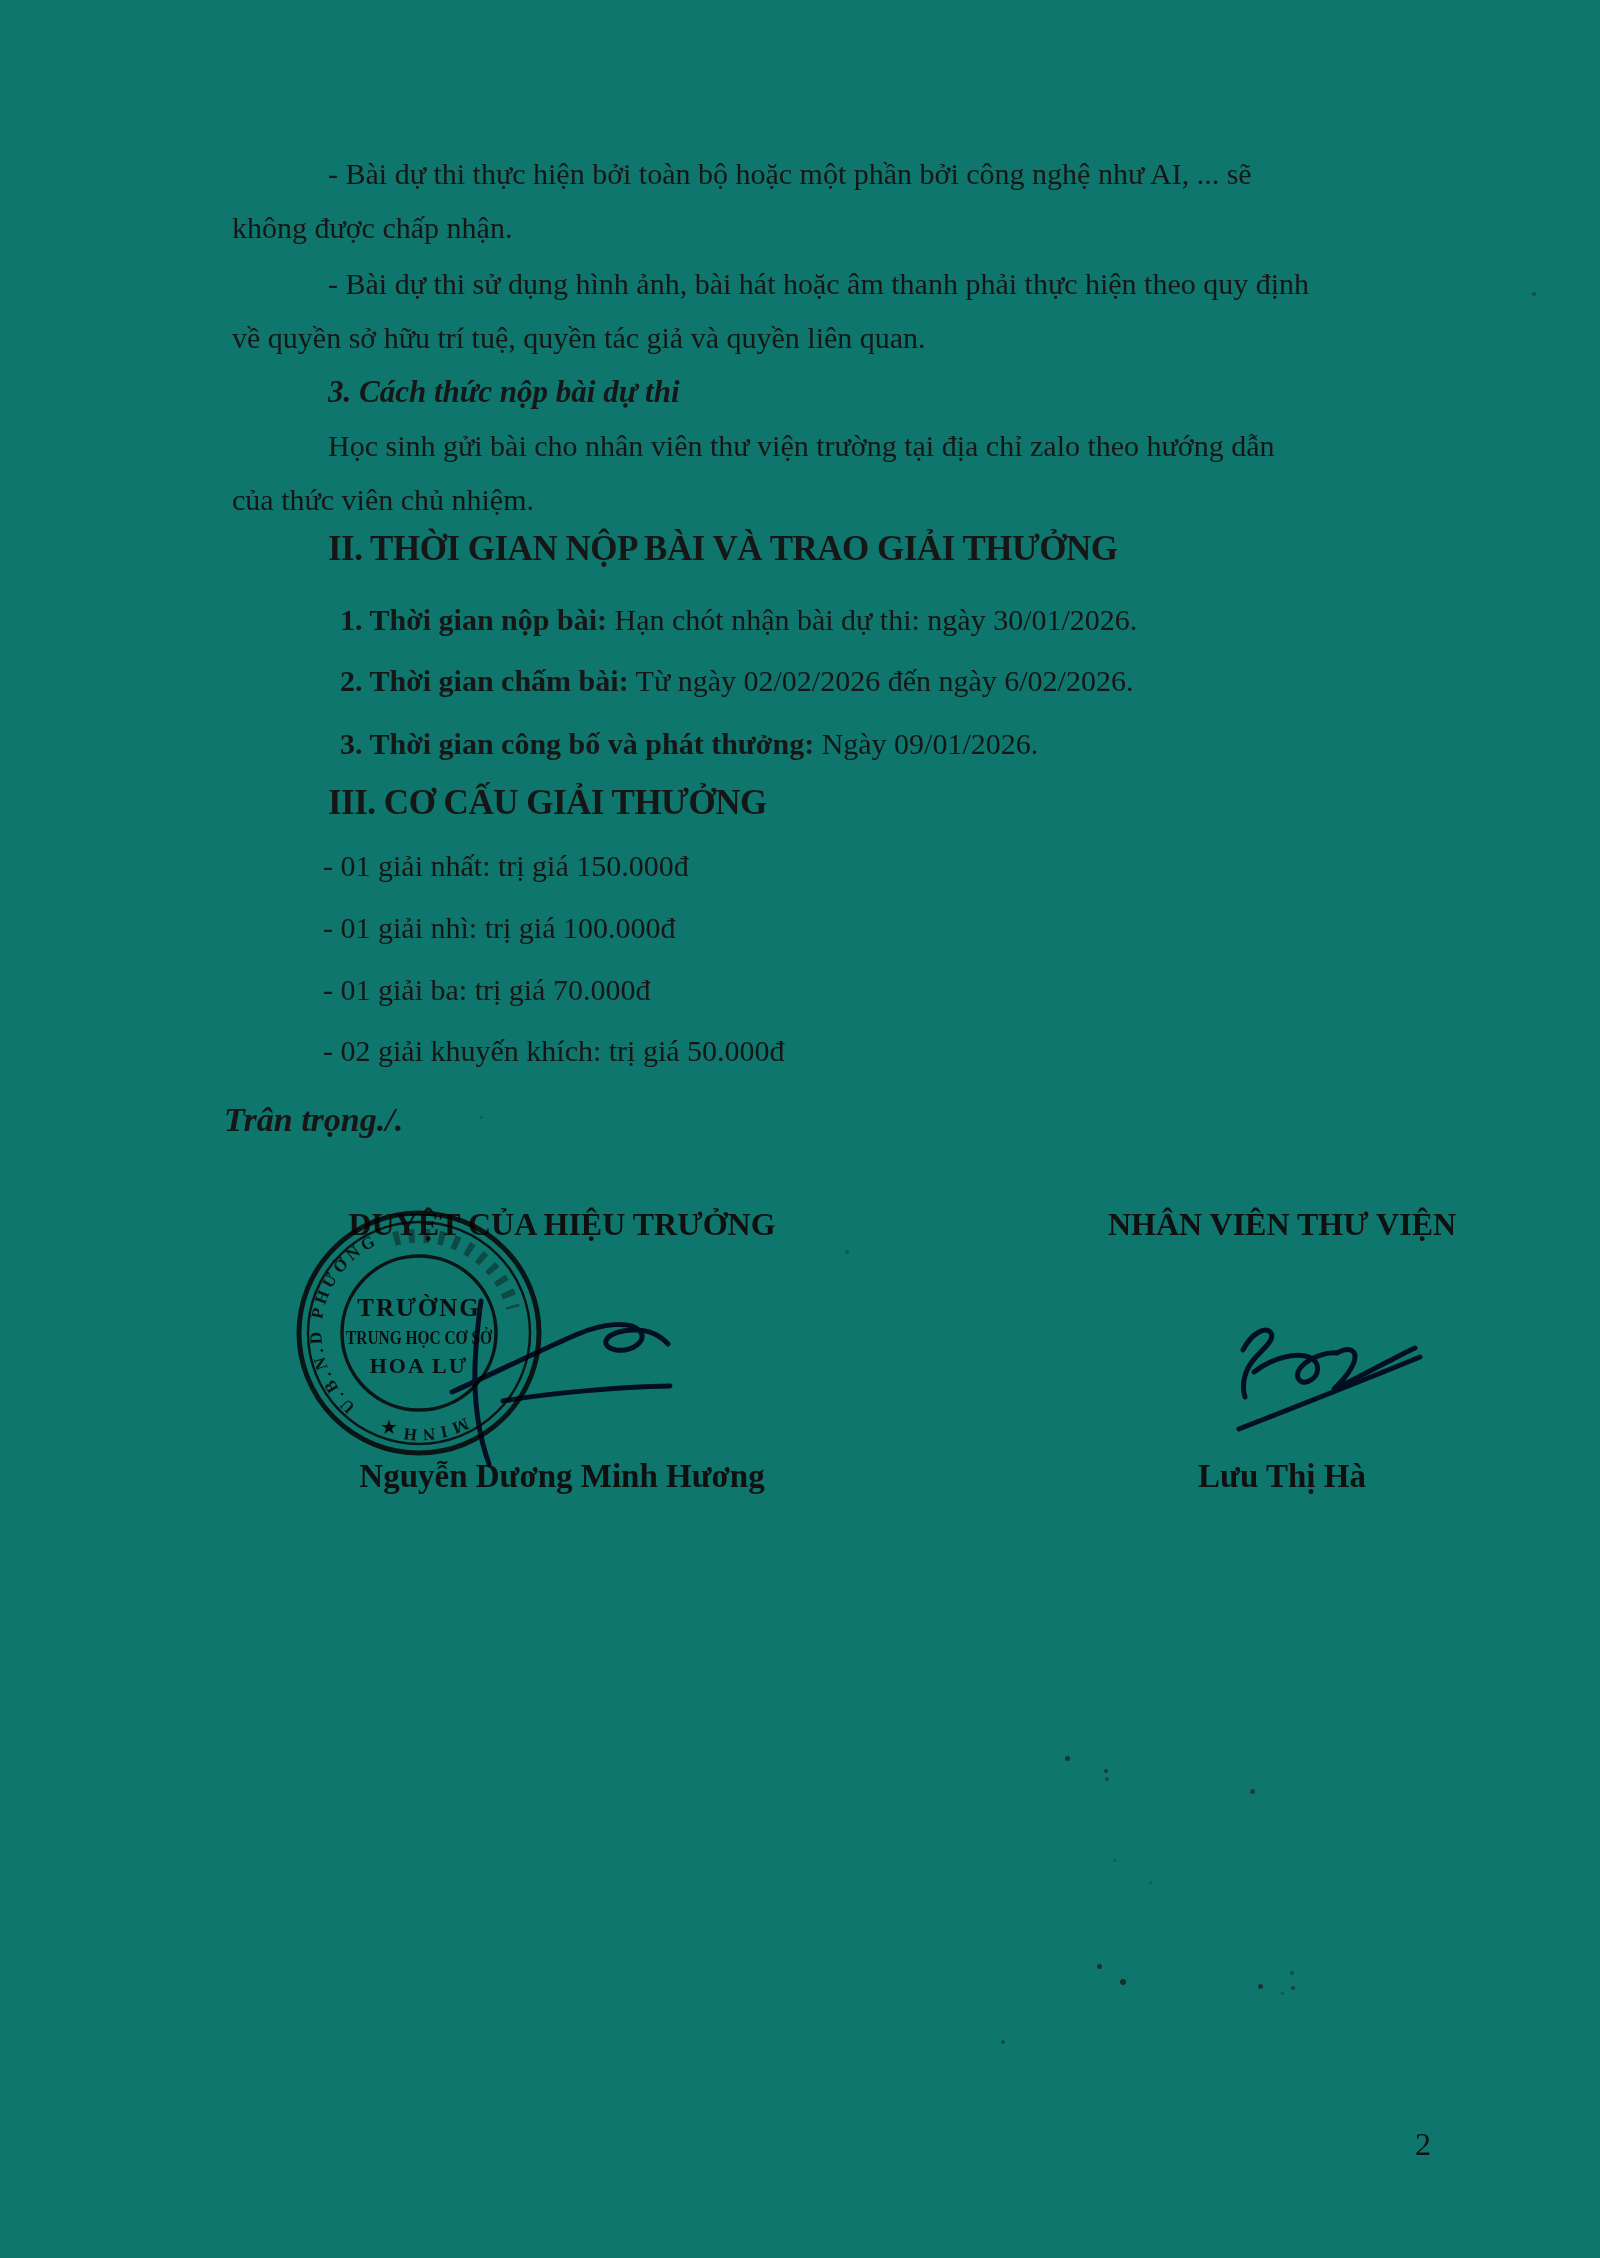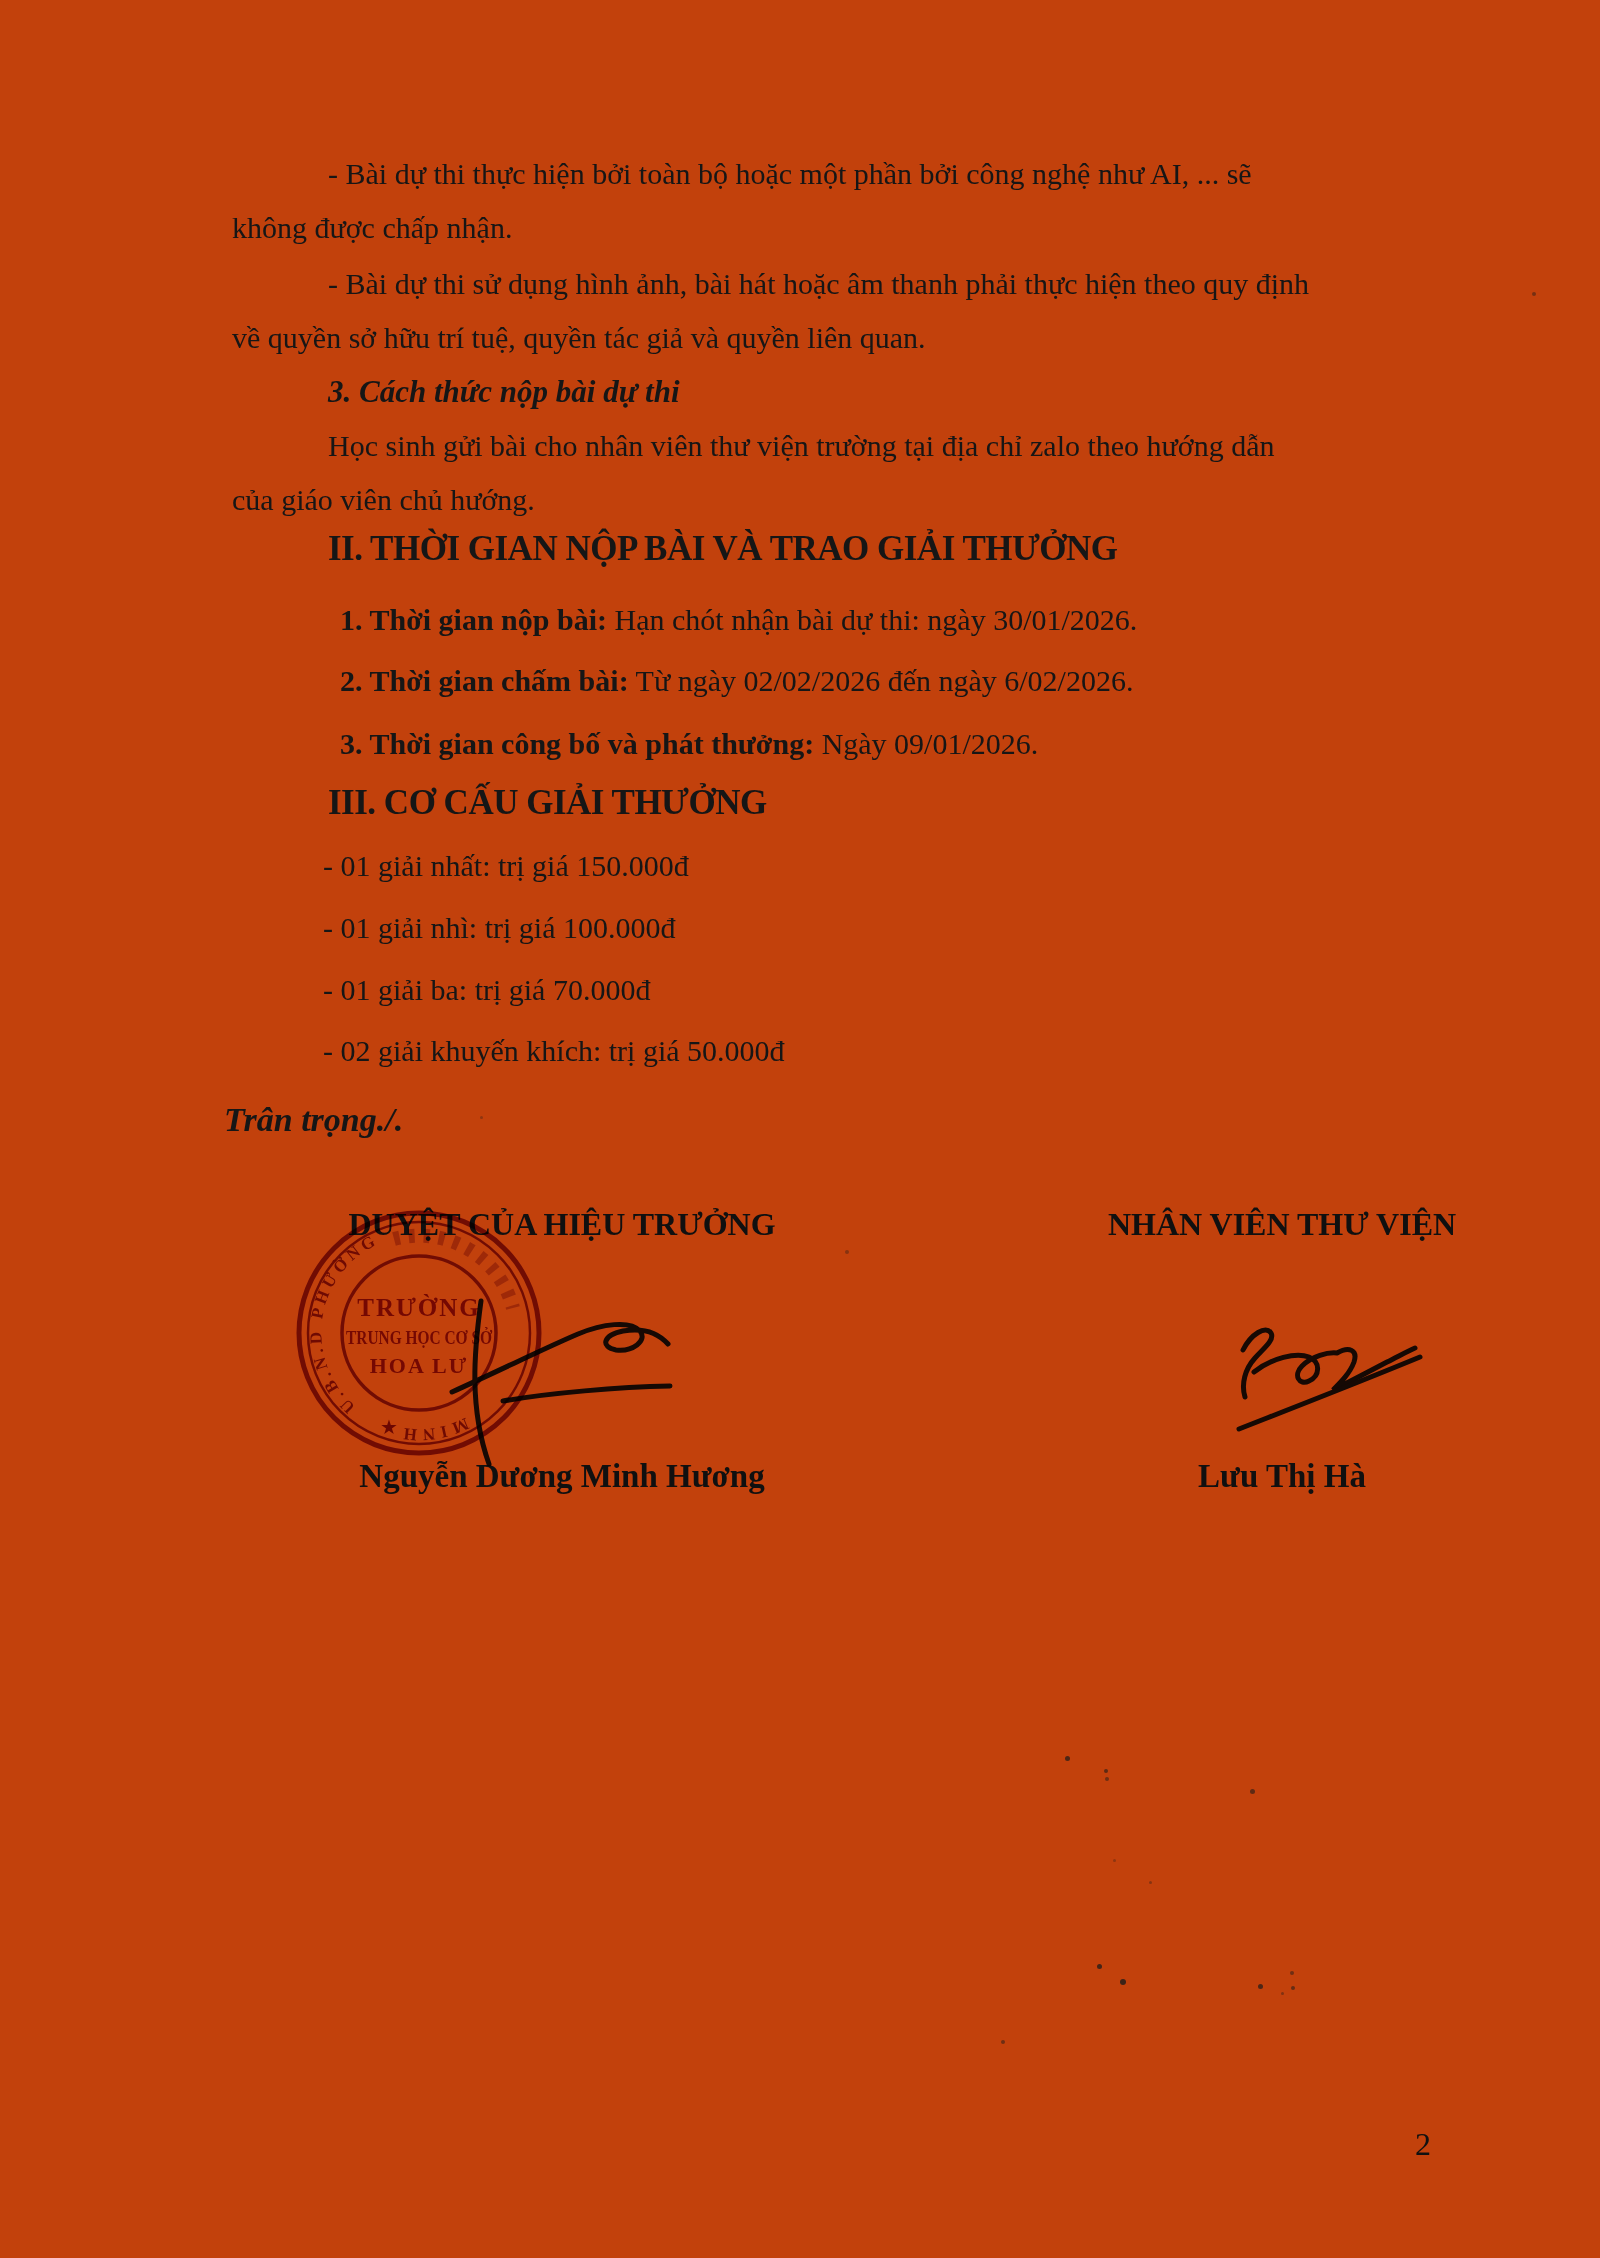--- a/index.html
+++ b/index.html
@@ -1,20 +1,20 @@
 <!DOCTYPE html>
 <html><head>
 <meta charset="utf-8">
 <style>
   html,body { margin:0; padding:0; background:#e8e8e8; }
   .page {
     position:relative;
     width:1600px; height:2258px;
     margin:0 auto;
-    background:#c2410c;
+    background:#0f766e;
     font-family:"Liberation Serif","DejaVu Serif",serif;
     color:#141414;
     overflow:hidden;
   }
   .ln {
     position:absolute;
     white-space:nowrap;
     font-size:30px;
     line-height:1.2;
     color:#161616;
@@ -40,21 +40,21 @@
 
   <div class="ln" style="top:156px; left:328px;">- Bài dự thi thực hiện bởi toàn bộ hoặc một phần bởi công nghệ như AI, ... sẽ</div>
   <div class="ln" style="top:210px; left:232px;text-align:right;">không được chấp nhận.</div>
 
   <div class="ln" style="top:266px; left:328px;">- Bài dự thi sử dụng hình ảnh, bài hát hoặc âm thanh phải thực hiện theo quy định</div>
   <div class="ln" style="top:320px; left:232px;">về quyền sở hữu trí tuệ, quyền tác giả và quyền liên quan.</div>
 
   <div class="ln h-num" style="top:373px; left:328px;font-style:italic;">3. Cách thức nộp bài dự thi</div>
 
   <div class="ln" style="top:428px; left:328px;">Học sinh gửi bài cho nhân viên thư viện trường tại địa chỉ zalo theo hướng dẫn</div>
-  <div class="ln" style="top:482px; left:232px;">của giáo viên chủ hướng.</div>
+  <div class="ln" style="top:482px; left:232px;">của thức viên chủ nhiệm.</div>
 
   <div class="ln h-sec" style="top:528px; left:328px;">II. THỜI GIAN NỘP BÀI VÀ TRAO GIẢI THƯỞNG</div>
 
   <div class="ln" style="top:602px; left:340px;text-align:right;">
     <span class="b">1. Thời gian nộp bài:</span><span> Hạn chót nhận bài dự thi: ngày 30/01/2026.</span>
   </div>
   <div class="ln" style="top:663px; left:340px;text-align:right;">
     <span class="b">2. Thời gian chấm bài:</span><span> Từ ngày 02/02/2026 đến ngày 6/02/2026.</span>
   </div>
   <div class="ln" style="top:726px; left:340px;">

